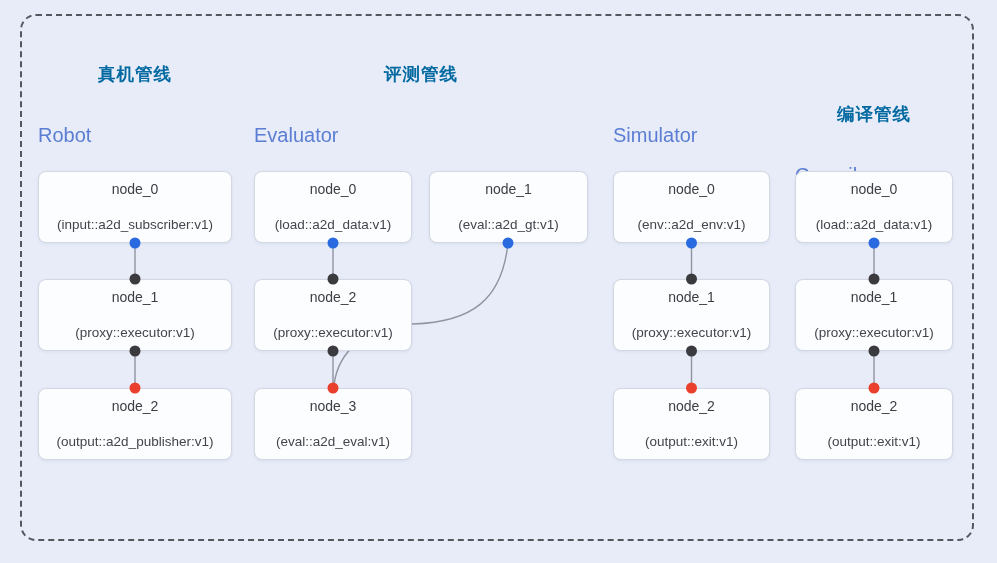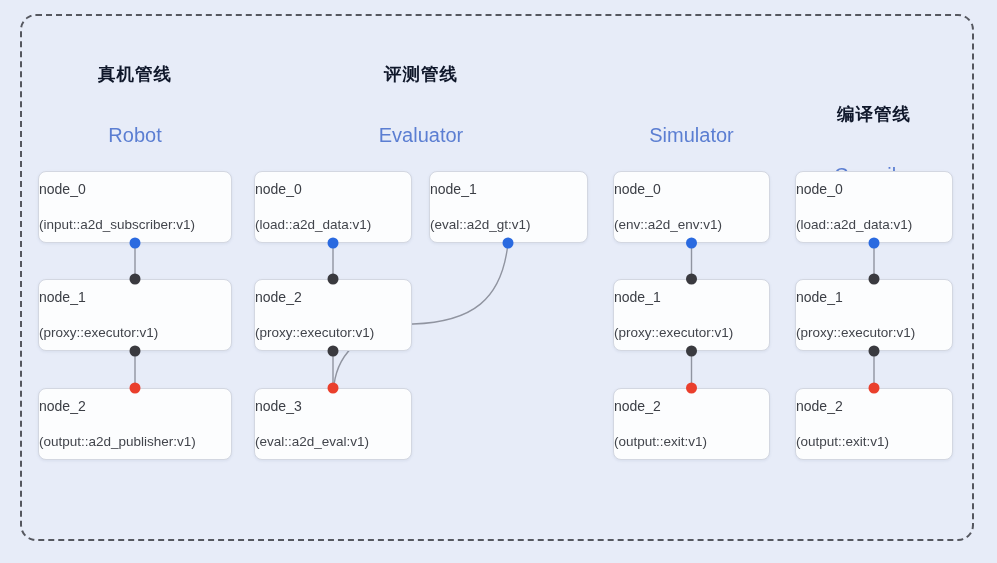--- a/index.html
+++ b/index.html
@@ -11,36 +11,36 @@
   .frame{
     position:absolute;left:20px;top:14px;width:950px;height:523px;
     border:2.5px dashed #55575f;border-radius:16px;
   }
   .layer{position:absolute;left:0;top:0;width:997px;height:563px;}
   .edges{z-index:1;pointer-events:none;}
   .nodes{z-index:2;}
   .ports{z-index:3;pointer-events:none;}
   .title-zh{
     position:absolute;top:62px;height:24px;line-height:24px;
-    text-align:center;font-size:17.5px;font-weight:700;color:#0f172a;
+    text-align:center;font-size:17.5px;font-weight:700;color:#0369a1;
     letter-spacing:1px;
   }
   .title-en{
     position:absolute;top:121px;height:28px;line-height:28px;
-    text-align:center;font-size:20px;font-weight:400;color:#5b7ed2;
+    font-size:20px;font-weight:400;color:#5b7ed2;
   }
   .zh0,.en0{left:38px;width:194px;}
   .zh1,.en1{left:254px;width:334px;}
   .zh2,.en2{left:613px;width:157px;}
   .zh3,.en3{left:795px;width:158px;margin-top:40px;}
   .node-box{
     position:absolute;height:72px;box-sizing:border-box;
     background:#fcfdfe;border:1px solid #d3d7e1;border-radius:8px;
     box-shadow:0 1px 3px rgba(80,95,140,0.10);
-    display:flex;flex-direction:column;justify-content:center;
+    display:flex;flex-direction:column;align-items:center;justify-content:center;
     gap:1px;
   }
   .node-name{font-size:14px;color:#3b3e45;line-height:20px;}
   .node-type{font-size:13.5px;color:#42454c;line-height:20px;margin-top:15px;}
   .c0{left:38px;width:194px;}
   .c1{left:254px;width:158px;}
   .c1b{left:429px;width:159px;}
   .c2{left:613px;width:157px;}
   .c3{left:795px;width:158px;}
   .r1{top:171px;}

